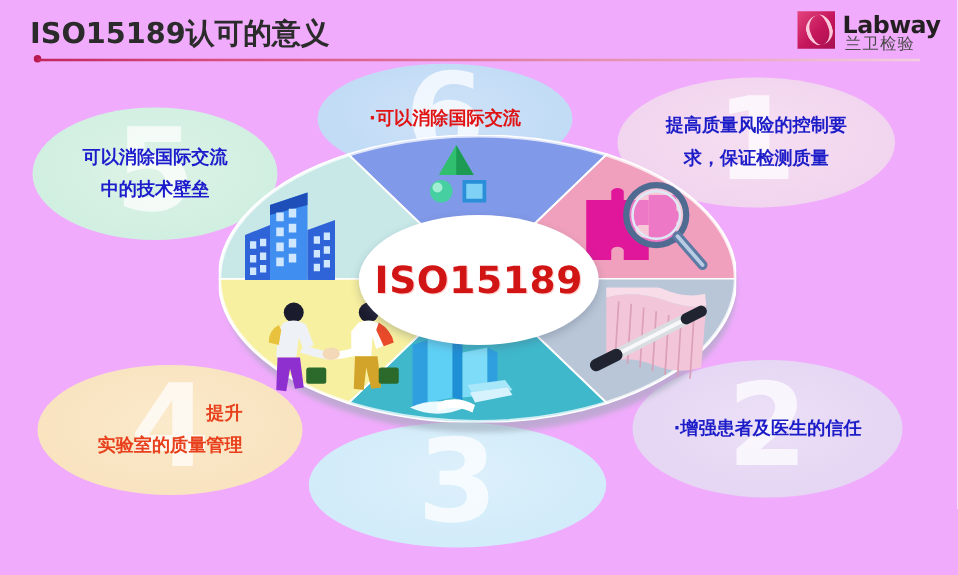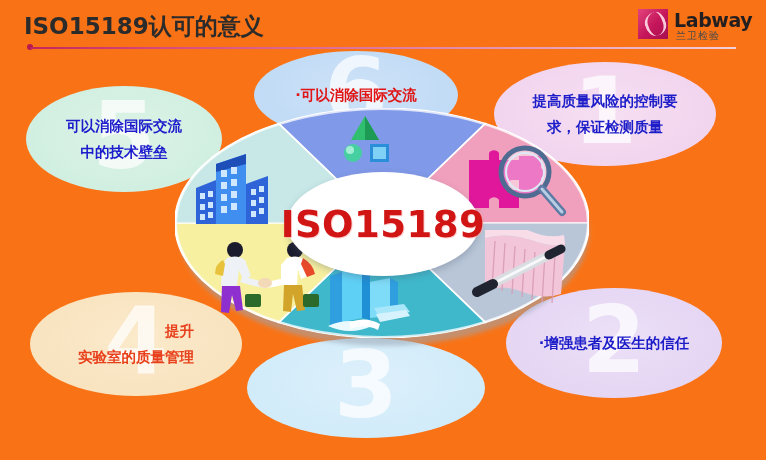--- a/index.html
+++ b/index.html
@@ -10,21 +10,21 @@
   body {
     width: 766px;
     height: 460px;
     overflow: hidden;
     font-family: "DejaVu Sans", "Liberation Sans", sans-serif;
   }
   #slide {
     position: relative;
     width: 766px;
     height: 460px;
-    background: #f97316;
+    background: #f0abfc;
     overflow: hidden;
   }
 
   
   #header {
     position: absolute;
     left: 0; top: 0;
     width: 766px; height: 56px;
   }
   #page-title {
@@ -79,21 +79,21 @@
     font-size: 19px;
     font-weight: bold;
     color: #231f20;
     letter-spacing: -0.4px;
     line-height: 20px;
     text-align: right;
   }
   #logo-sub {
     position: absolute;
     left: 38px; top: 22px;
-    font-size: 10px;
+    font-size: 13px;
     color: #4a4a4a;
     letter-spacing: 1px;
     line-height: 10px;
   }
 
   
   .callout {
     position: absolute;
     border-radius: 50%;
     display: flex;
@@ -192,21 +192,21 @@
     left: 112px; top: 64px;
     width: 192px; height: 104px;
     border-radius: 50%;
     background: #ffffff;
     box-shadow: 0 3px 7px rgba(80,90,110,.30);
     display: flex;
     align-items: center;
     justify-content: center;
   }
   #center-label {
-    font-size: 37px;
+    font-size: 30px;
     font-weight: bold;
     color: #d11515;
     letter-spacing: 0.5px;
     text-shadow: 1px 1px 0 rgba(255,170,170,.55);
   }
 
   .seg-icon {
     position: absolute;
     pointer-events: none;
   }

